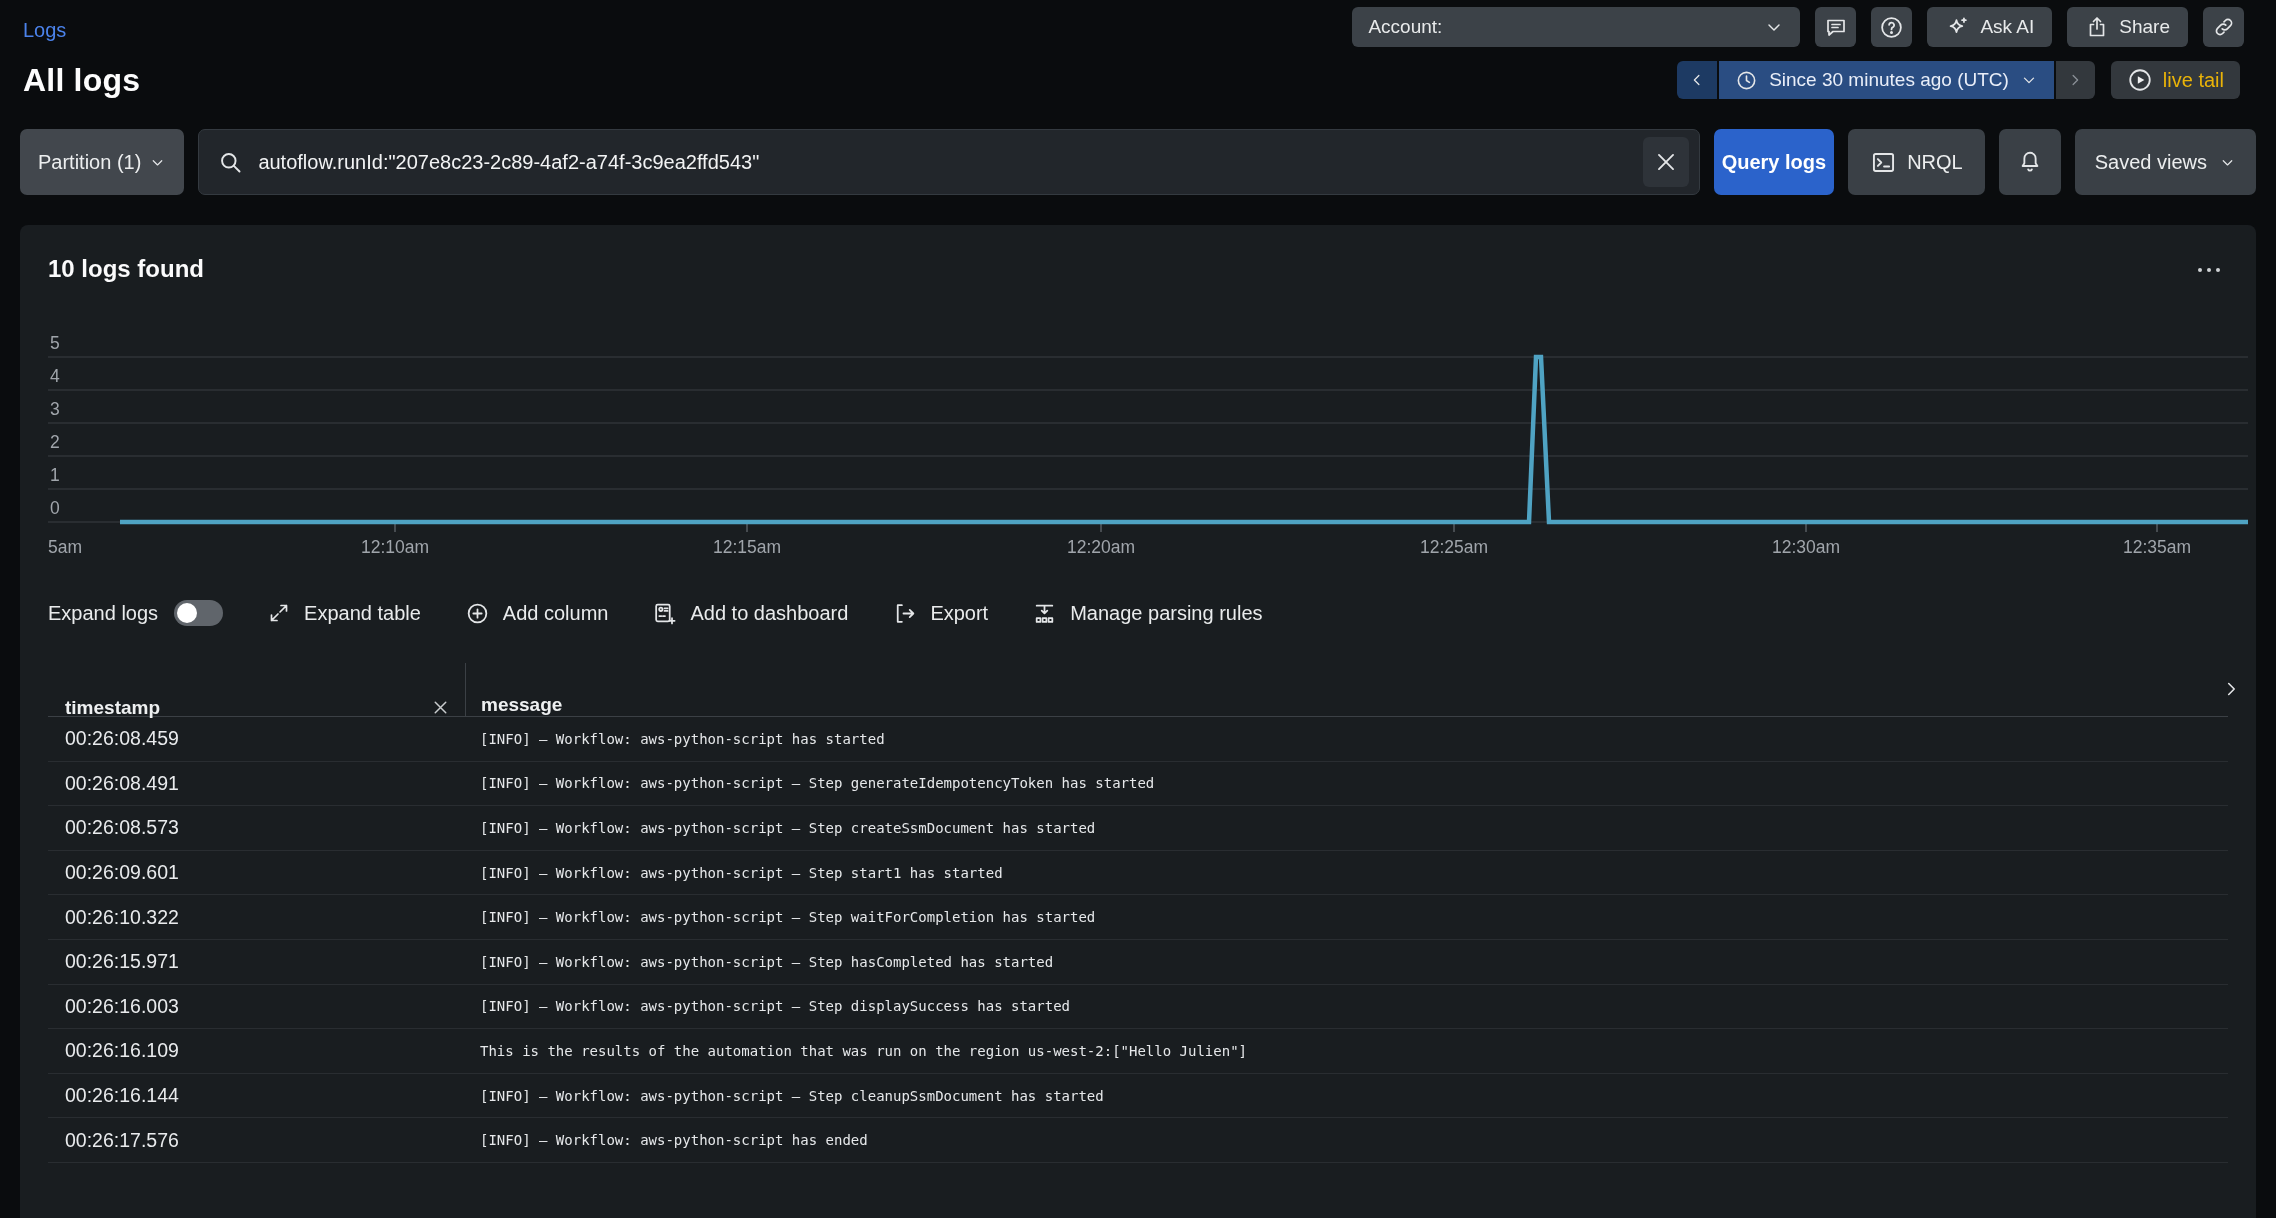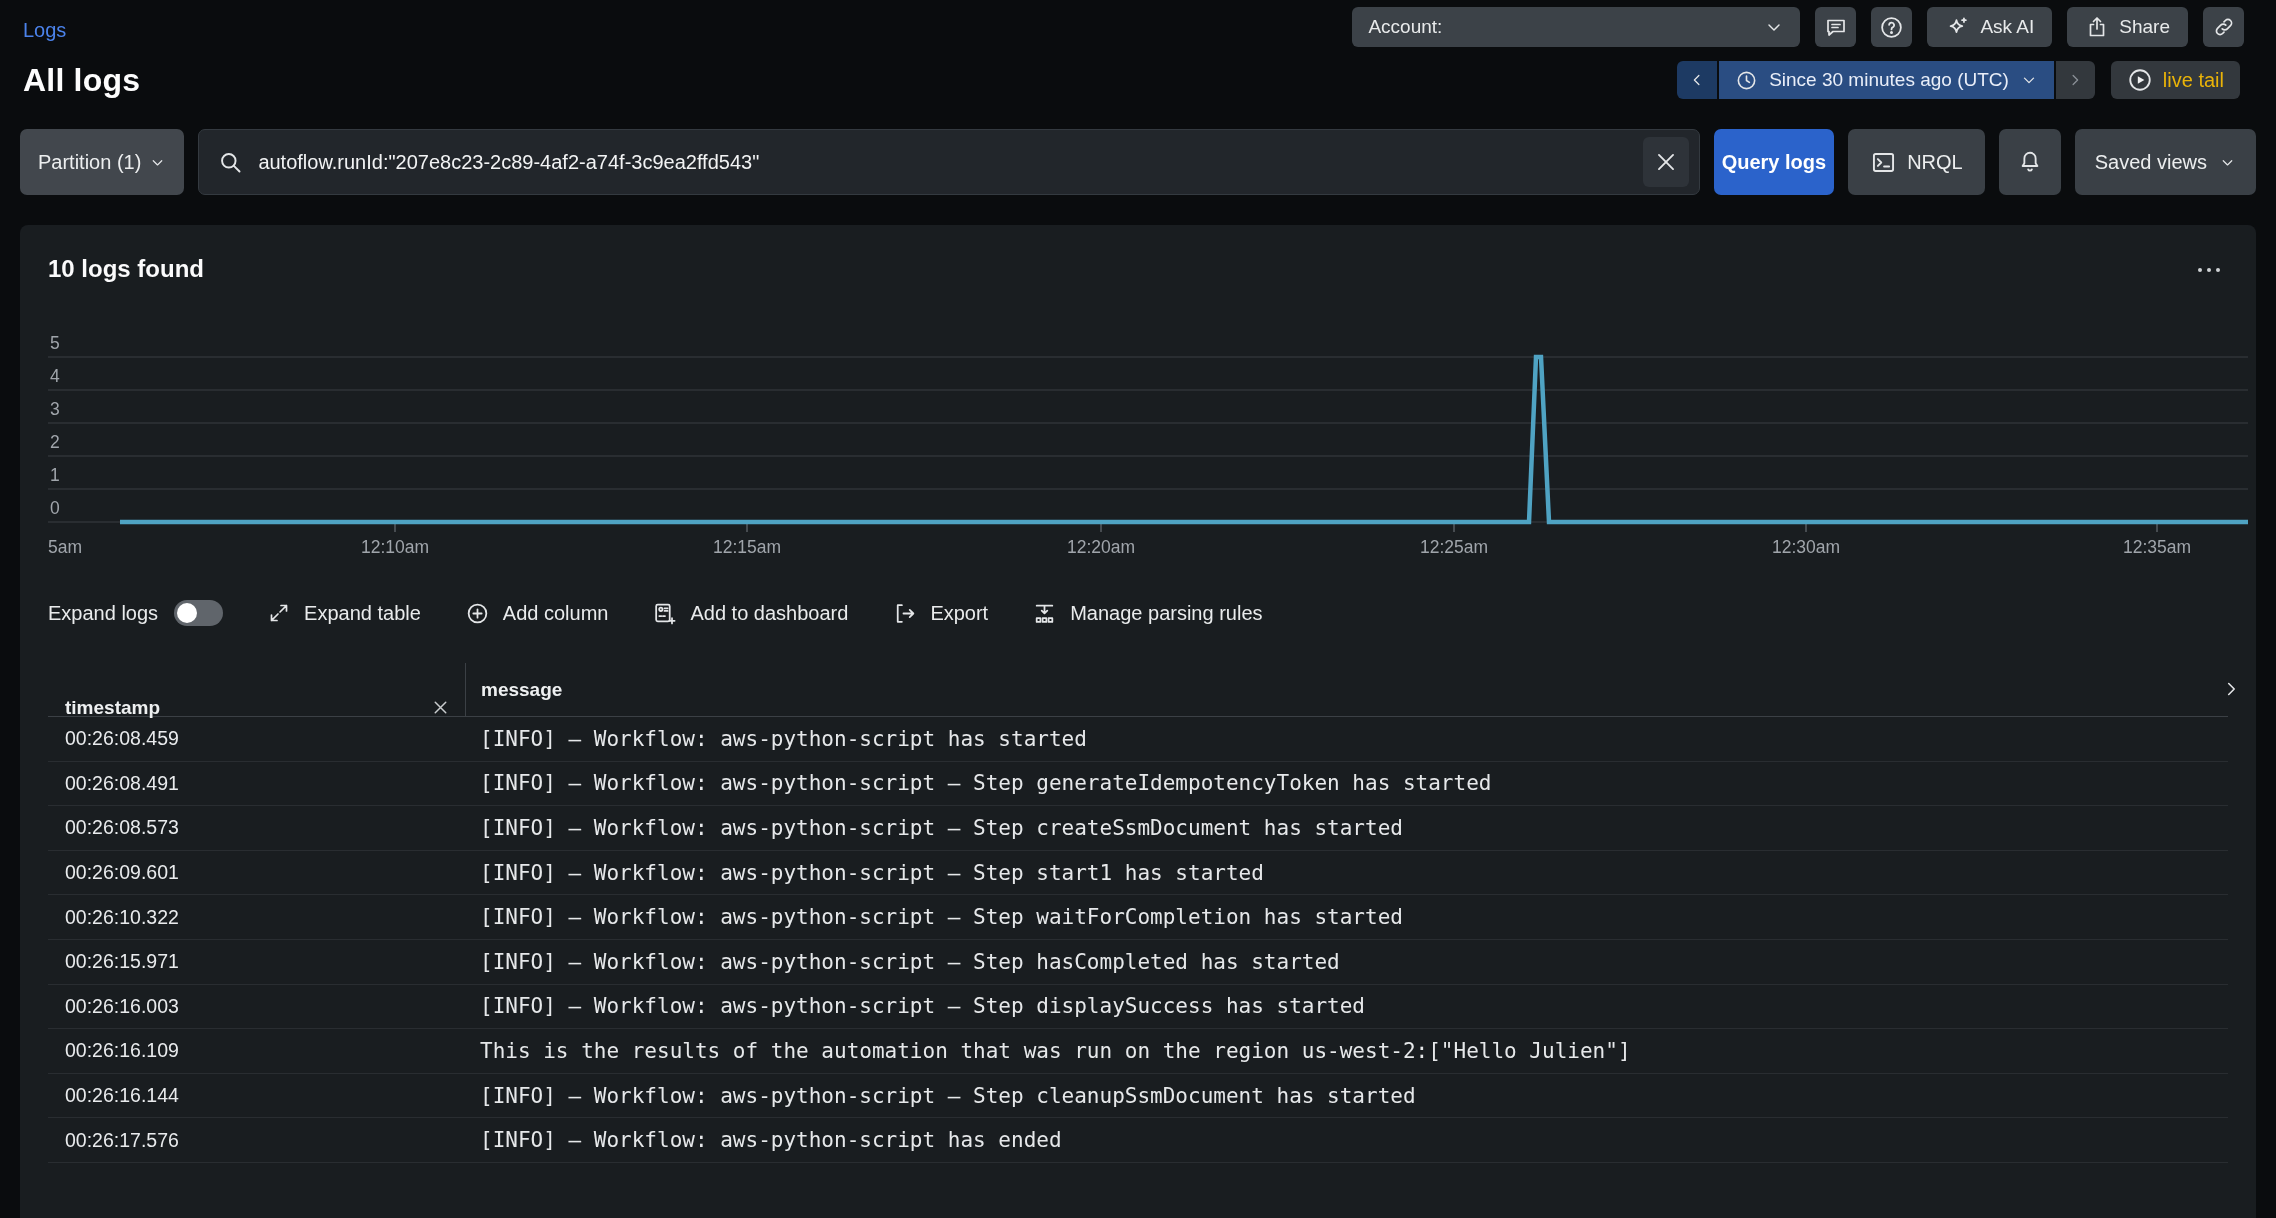--- a/index.html
+++ b/index.html
@@ -66,27 +66,27 @@
   
   .log-toolbar { display:flex; align-items:center; gap:44px; margin-top:30px; height:44px; }
   .tool-item { display:flex; align-items:center; gap:13px; background:none; border:none; color:#e9ebec; font-size:20px; cursor:pointer; }
   .toggle { width:49px; height:26px; border-radius:13px; background:#60656b; position:relative; border:none; cursor:pointer; }
   .toggle .knob { position:absolute; left:3px; top:3px; width:20px; height:20px; border-radius:50%; background:#fff; }
 
   
   .log-table { margin-top:28px; }
   .thead { display:flex; height:54px; align-items:center; border-bottom:1px solid #3b4045; position:relative; }
   .col-ts { width:417px; display:flex; align-items:center; padding-left:17px; padding-right:10px;margin-top:36px; }
-  .col-msg { flex:1; border-left:1px solid #3b4045; padding-left:15px; display:flex; align-items:center; height:100%; }
+  .col-msg { flex:1; border-left:1px solid #3b4045; padding-left:15px; display:flex; align-items:flex-end; height:100%; }
   .th-label { font-size:19px; font-weight:bold; color:#eef0f1; }
   .col-x { margin-left:auto; background:none; border:none; cursor:pointer; padding:4px; }
   .scroll-chevron { position:absolute; right:-14px; top:15px; background:none; border:none; cursor:pointer; }
   .trow { display:flex; height:44.6px; align-items:center; border-bottom:1px solid #292d31; }
   .ts { width:417px; padding-left:17px; font-size:19.5px; color:#e9ebed; }
-  .msg { flex:1; padding-left:15px; font-family:"DejaVu Sans Mono", monospace; font-size:21px; color:#e6e8ea; white-space:nowrap; overflow:hidden; }
+  .msg { flex:1; padding-left:15px; font-family:"DejaVu Sans Mono", monospace; font-size:14px; color:#e6e8ea; white-space:nowrap; overflow:hidden; }
 </style>
 </head>
 <body>
 
 <div class="page">
 
   <div class="topbar">
     <a class="breadcrumb-link">Logs</a>
     <div class="top-right">
       <button class="btn account-select">

